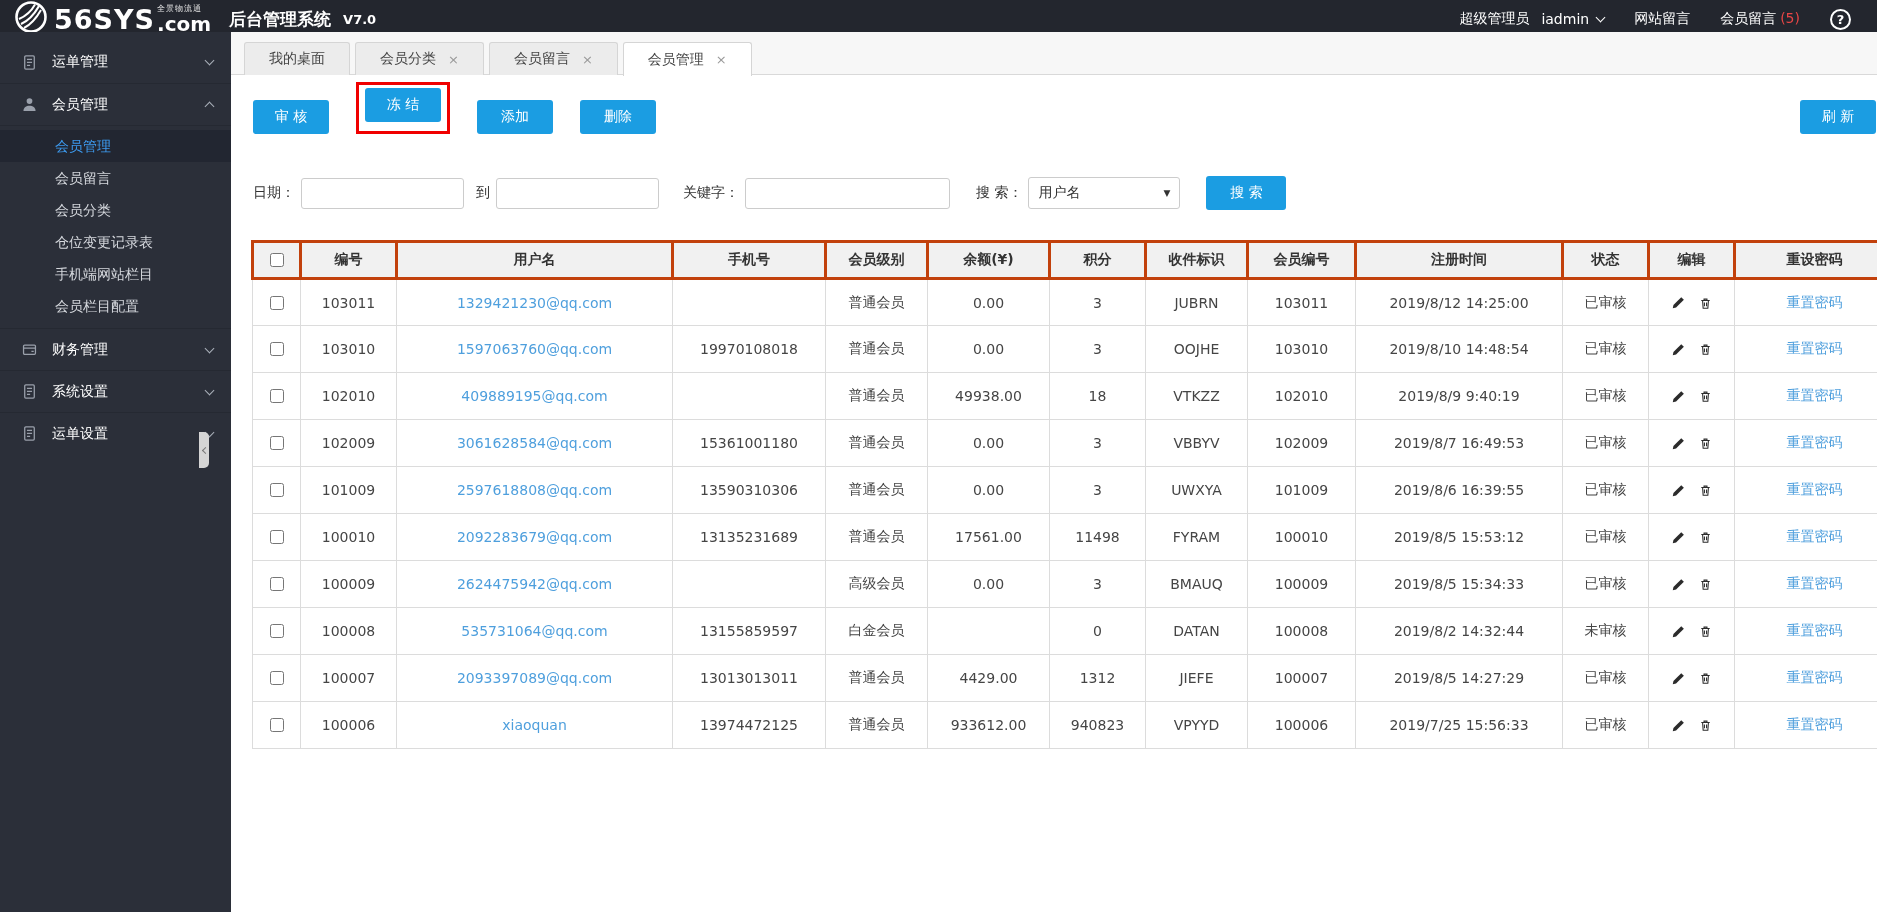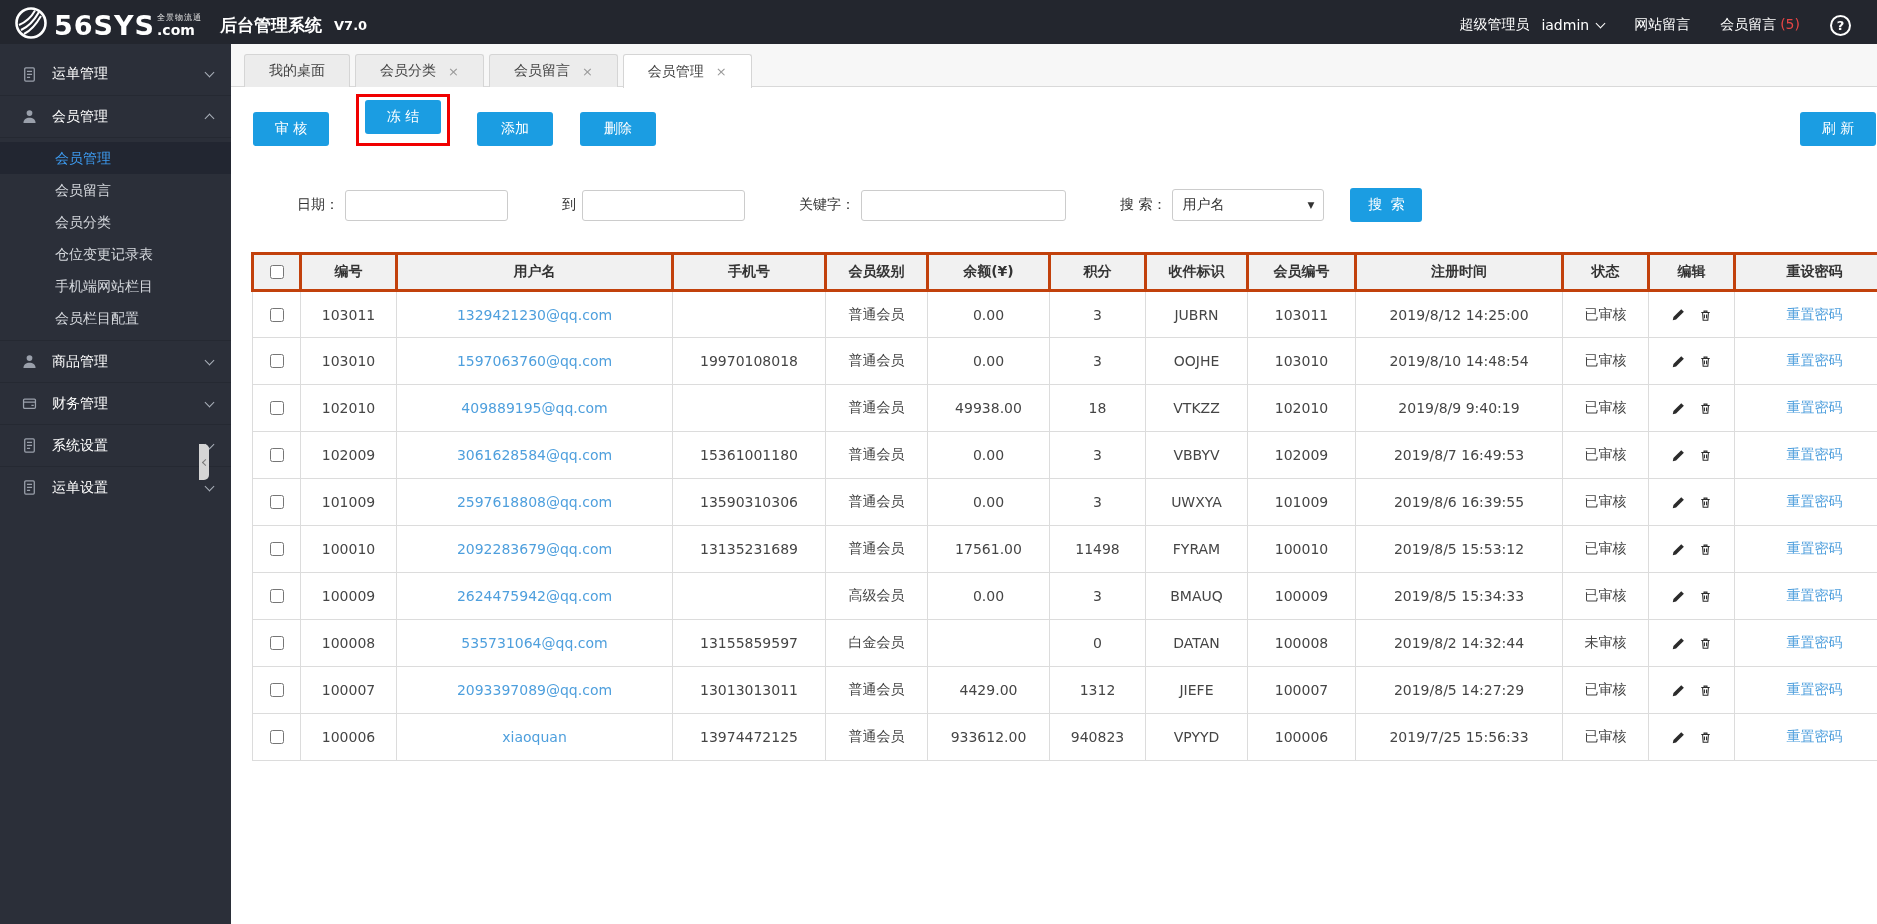--- a/index.html
+++ b/index.html
@@ -1,27 +1,27 @@
 <!DOCTYPE html>
 <html><head>
 <meta charset="utf-8">
 <style>
   * { box-sizing: border-box; }
   body { margin:0; font-family:"DejaVu Sans","Liberation Sans",sans-serif; }
   .page { width:1877px; height:924px; background:#fff; overflow:hidden; position:relative; }
 
   
-  .topbar { height:44px; background:#23262e; color:#fff; display:flex; align-items:center;
+  .topbar { height:32px; background:#23262e; color:#fff; display:flex; align-items:center;
             justify-content:space-between; padding:6px 26px 0 14px; }
   .brand { display:flex; align-items:center; }
   .logo-svg { margin-right:6px; }
   .logo-main { font-size:27px; font-weight:bold; letter-spacing:1px; }
   .logo-sub { display:flex; flex-direction:column; line-height:1; margin-left:2px; }
   .logo-sub-top { font-size:8px; letter-spacing:1px; color:#e8e8e8; }
-  .logo-sub-bot { font-size:14px; font-weight:bold; margin-top:1px; }
+  .logo-sub-bot { font-size:20px; font-weight:bold; margin-top:1px; }
   .app-title { font-size:17px; font-weight:bold; margin-left:18px; }
   .version { font-size:13px; font-weight:bold; margin-left:12px; }
   .top-right { display:flex; align-items:center; font-size:14px; }
   .top-right .sep { width:30px; }
   .user-group { display:flex; align-items:center; cursor:pointer; }
   .user-role { margin-right:12px; }
   .chev { display:inline-block; width:7px; height:7px; border-right:1.5px solid #aab0ba;
           border-bottom:1.5px solid #aab0ba; transform:rotate(45deg); margin-top:-3px; }
   .chev.white { border-color:#fff; margin-left:8px; }
   .chev.up { transform:rotate(-135deg); margin-top:4px; }
@@ -60,32 +60,32 @@
   .tab.active { background:#fff; position:relative; z-index:2; margin-bottom:-1px; height:34px; }
 
   .toolbar { display:flex; align-items:flex-end; padding:13px 20px 12px 22px; }
   .btn { background:#1b9de2; color:#fff; border:none; border-radius:3px; padding:8px 0;
          width:76px; font-size:14px; cursor:pointer; font-family:inherit; }
   .toolbar .gap { width:27px; }
   .freeze-box { border:3px solid #f00000; padding:3px 6px 9px 6px; display:inline-block; margin:-6px 0 0 0; }
   .refresh-wrap { margin-left:auto; }
 
   .filter-row { display:flex; align-items:center; margin:30px 0 0 22px; font-size:14px; color:#333; }
-  .filter-row .lbl { margin-right:6px;margin-left:44px; }
+  .filter-row .lbl { margin-right:6px; }
   .inp { height:31px; border:1px solid #ccc; border-radius:3px; width:163px; margin-right:10px;
          padding:0 8px; font-size:14px; font-family:inherit; }
   .inp.wide { width:205px; }
   .to-lbl { margin:0 10px 0 2px; }
   .kw-lbl { margin-left:14px; }
   .sb-lbl { margin-left:16px; }
   .select-box { width:152px; height:32px; border:1px solid #ccc; border-radius:3px; display:flex;
                 align-items:center; justify-content:space-between; padding:0 9px; cursor:pointer;
                 margin-right:26px; background:#fff; }
   .select-box .caret { font-size:9px; color:#333; }
-  .btn-search { width:72px;font-family:Liberation Mono, monospace; }
+  .btn-search { width:80px; }
 
   
   table.member { border-collapse:collapse; table-layout:fixed; width:1642px; margin:30px 0 0 20px;
                  font-size:14px; color:#454545; }
   table.member th { background:#f1f1f1; border:3px solid #c2410c; height:37px; font-weight:bold;
                     color:#333; font-size:14px; }
   table.member td { border:1px solid #dcdcdc; height:47px; text-align:center; }
   a.blue-link { color:#4e9fdd; text-decoration:none; cursor:pointer; }
   .edit-icons svg { margin:0 7px; vertical-align:middle; cursor:pointer; }
   input[type=checkbox] { width:14px; height:14px; cursor:pointer; }
@@ -167,30 +167,20 @@
         <div class="submenu">
           <div class="sub-item active">会员管理</div>
           <div class="sub-item">会员留言</div>
           <div class="sub-item">会员分类</div>
           <div class="sub-item">仓位变更记录表</div>
           <div class="sub-item">手机端网站栏目</div>
           <div class="sub-item">会员栏目配置</div>
         </div>
         <div class="side-item">
           <span class="side-icon">
-            <svg width="17" height="17" viewBox="0 0 16 16" fill="#9aa0ab">
-              <circle cx="8" cy="4.8" r="2.7"></circle>
-              <path d="M2.3 14c0-3.1 2.6-4.8 5.7-4.8s5.7 1.7 5.7 4.8z"></path>
-            </svg>
-          </span>
-          <span class="side-label">商品管理</span>
-          <span class="chev "></span>
-        </div>
-        <div class="side-item">
-          <span class="side-icon">
             <svg width="17" height="17" viewBox="0 0 16 16" fill="none" stroke="#9aa0ab" stroke-width="1.2">
               <rect x="2.4" y="3.8" width="11.2" height="8.8" rx="1"></rect>
               <path d="M2.4 6.8h11.2M9.8 9.8h2.2"></path>
             </svg>
           </span>
           <span class="side-label">财务管理</span>
           <span class="chev "></span>
         </div>
         <div class="side-item">
           <span class="side-icon">

